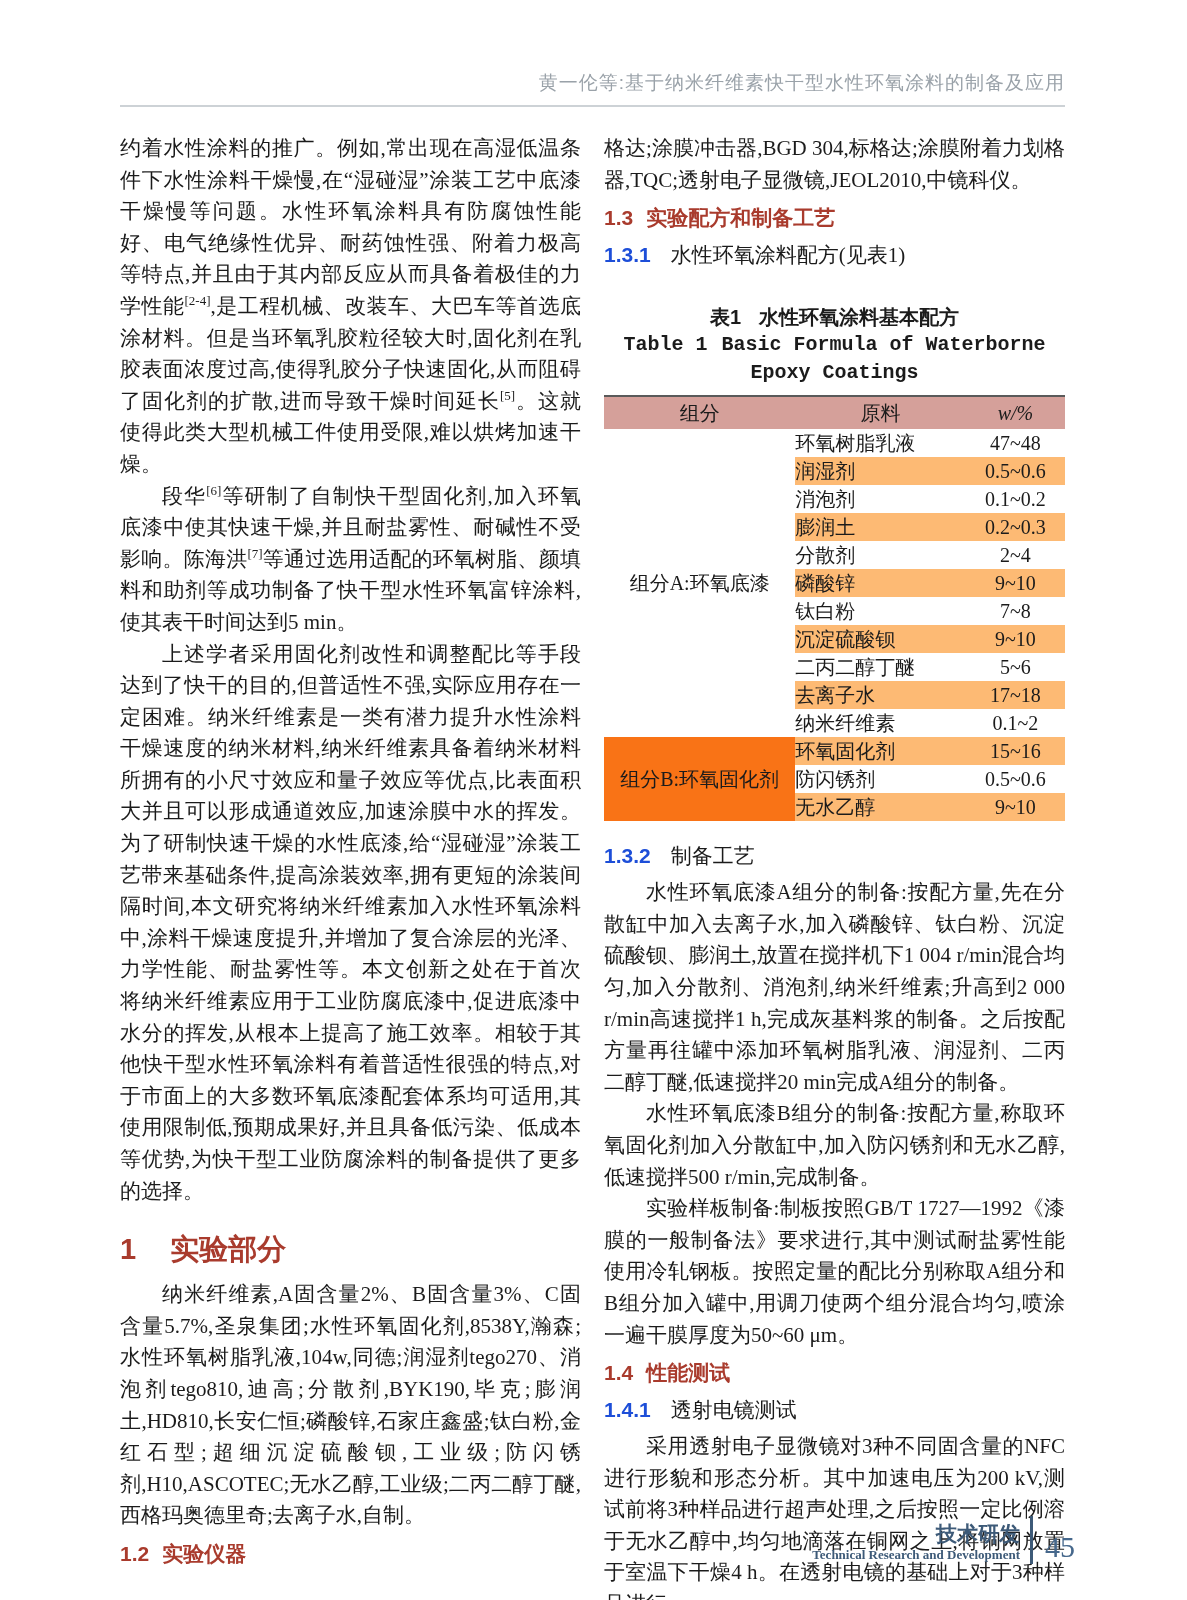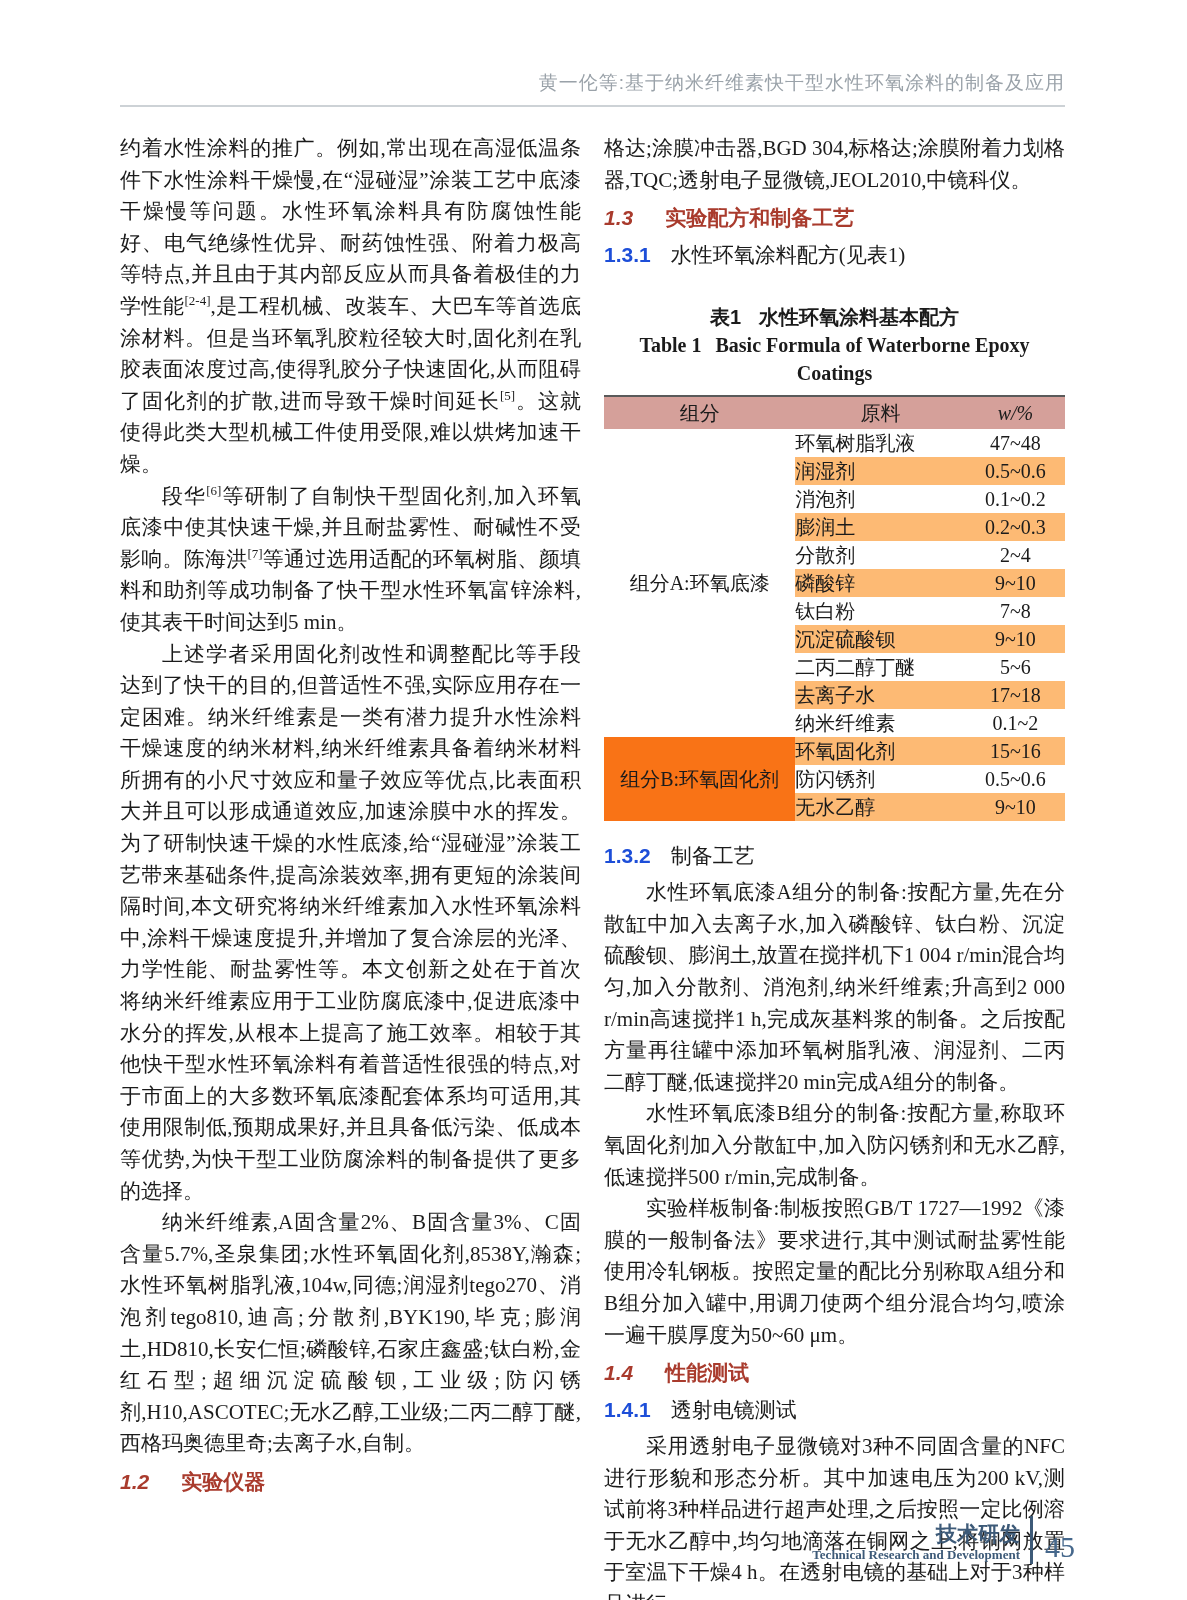--- a/index.html
+++ b/index.html
@@ -37,38 +37,38 @@
     font-family:"Liberation Sans", sans-serif;
     color:#a93b2d; font-size:29px; font-weight:bold;
     margin:24px 0 12px 0; line-height:36px;
   }
   h1.sec .h-num { margin-right:34px; }
   h2.sub {
     font-family:"Liberation Sans", sans-serif;
     color:#a93b2d; font-size:21px; font-weight:bold;
     margin:7px 0 7px 0; line-height:30px;
   }
-  h2.sub .h-num { margin-right:32px;font-style:italic; }
+  h2.sub .h-num { margin-right:13px; }
   h3.subsub {
     font-size:21px; font-weight:normal;
     margin:6px 0 6px 0; line-height:30px;
   }
   h3.subsub .h-num {
     font-family:"Liberation Sans", sans-serif;
     color:#1d4ed8; font-weight:bold; margin-right:20px;
   }
 
   
   .tbl-caption-cn {
     text-align:center; font-family:"Liberation Sans", sans-serif;
     font-weight:bold; font-size:20px; margin-top:33px; line-height:28px;
   }
   .tbl-caption-cn .cap-label { margin-right:18px; }
   .tbl-caption-en {
-    text-align:center; font-family:Liberation Serif, serif;
+    text-align:center; font-family:Liberation Mono, monospace;
     font-weight:bold; font-size:20px; line-height:28px; margin-bottom:8px;
   }
   .tbl-caption-en .cap-label { margin-right:14px; }
 
   
   table.tbl {
     width:100%; border-collapse:collapse; table-layout:fixed;
     font-size:20px; line-height:24px; border-top:2px solid #5a5a5a;
   }
   table.tbl th, table.tbl td { padding:0; font-weight:normal; }
@@ -116,20 +116,21 @@
 
     <div class="columns">
 
       <div class="col">
         <p class="noindent"><span>约着水性涂料的推广。例如,常出现在高湿低温条件下水性涂料干燥慢,在“湿碰湿”涂装工艺中底漆干燥慢等问题。水性环氧涂料具有防腐蚀性能好、电气绝缘性优异、耐药蚀性强、附着力极高等特点,并且由于其内部反应从而具备着极佳的力学性能</span><sup>[2-4]</sup><span>,是工程机械、改装车、大巴车等首选底涂材料。但是当环氧乳胶粒径较大时,固化剂在乳胶表面浓度过高,使得乳胶分子快速固化,从而阻碍了固化剂的扩散,进而导致干燥时间延长</span><sup>[5]</sup><span>。这就使得此类大型机械工件使用受限,难以烘烤加速干燥。</span></p>
 
         <p><span>段华</span><sup>[6]</sup><span>等研制了自制快干型固化剂,加入环氧底漆中使其快速干燥,并且耐盐雾性、耐碱性不受影响。陈海洪</span><sup>[7]</sup><span>等通过选用适配的环氧树脂、颜填料和助剂等成功制备了快干型水性环氧富锌涂料,使其表干时间达到5 min。</span></p>
 
         <p>上述学者采用固化剂改性和调整配比等手段达到了快干的目的,但普适性不强,实际应用存在一定困难。纳米纤维素是一类有潜力提升水性涂料干燥速度的纳米材料,纳米纤维素具备着纳米材料所拥有的小尺寸效应和量子效应等优点,比表面积大并且可以形成通道效应,加速涂膜中水的挥发。为了研制快速干燥的水性底漆,给“湿碰湿”涂装工艺带来基础条件,提高涂装效率,拥有更短的涂装间隔时间,本文研究将纳米纤维素加入水性环氧涂料中,涂料干燥速度提升,并增加了复合涂层的光泽、力学性能、耐盐雾性等。本文创新之处在于首次将纳米纤维素应用于工业防腐底漆中,促进底漆中水分的挥发,从根本上提高了施工效率。相较于其他快干型水性环氧涂料有着普适性很强的特点,对于市面上的大多数环氧底漆配套体系均可适用,其使用限制低,预期成果好,并且具备低污染、低成本等优势,为快干型工业防腐涂料的制备提供了更多的选择。</p>
 
+        <h1 class="sec"><span class="h-num">1</span><span>实验部分</span></h1>
 
 
         <p>纳米纤维素,A固含量2%、B固含量3%、C固含量5.7%,圣泉集团;水性环氧固化剂,8538Y,瀚森;水性环氧树脂乳液,104w,同德;润湿剂tego270、消泡剂tego810,迪高;分散剂,BYK190,毕克;膨润土,HD810,长安仁恒;磷酸锌,石家庄鑫盛;钛白粉,金红石型;超细沉淀硫酸钡,工业级;防闪锈剂,H10,ASCOTEC;无水乙醇,工业级;二丙二醇丁醚,西格玛奥德里奇;去离子水,自制。</p>
 
         <h2 class="sub"><span class="h-num">1.2</span><span>实验仪器</span></h2>
 
       </div>
 
       <div class="col">
         <p class="noindent">格达;涂膜冲击器,BGD 304,标格达;涂膜附着力划格器,TQC;透射电子显微镜,JEOL2010,中镜科仪。</p>

